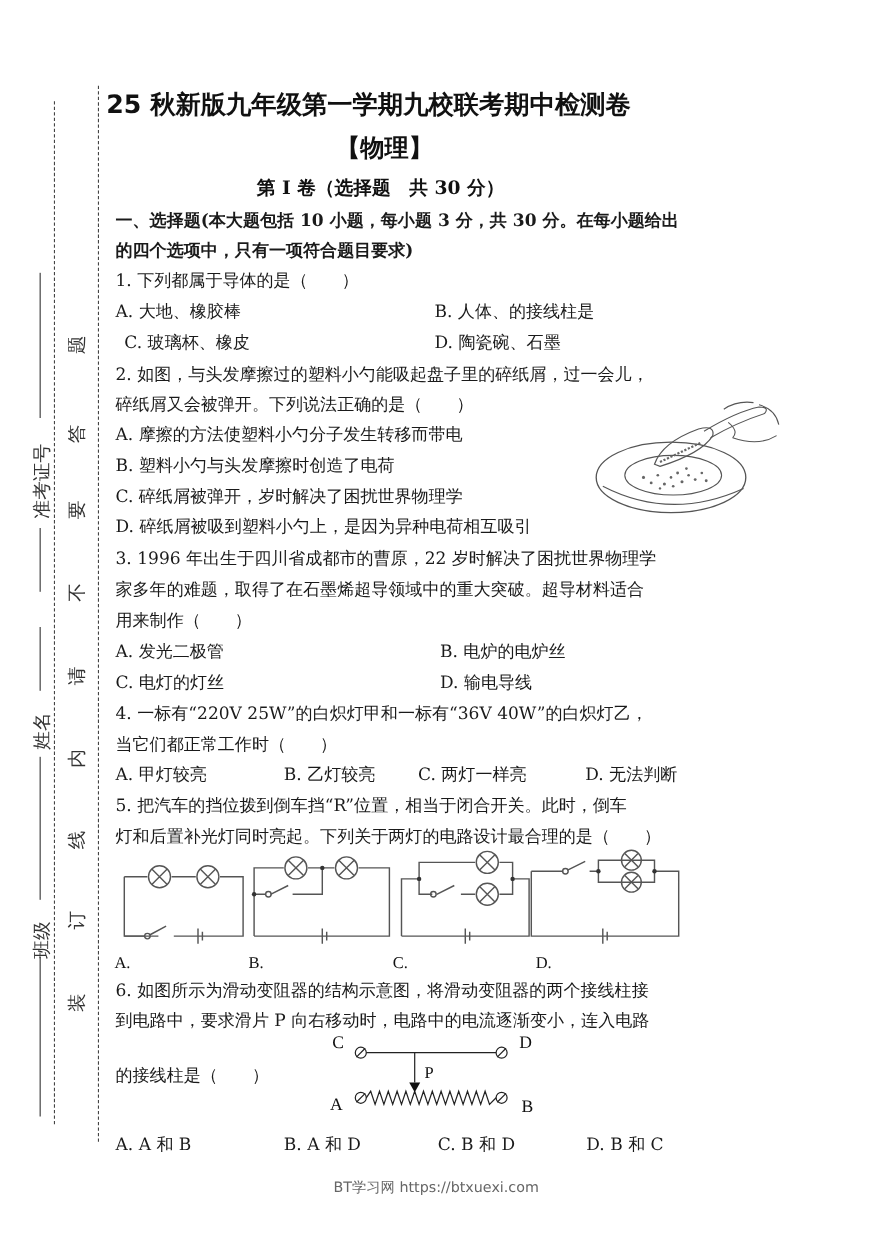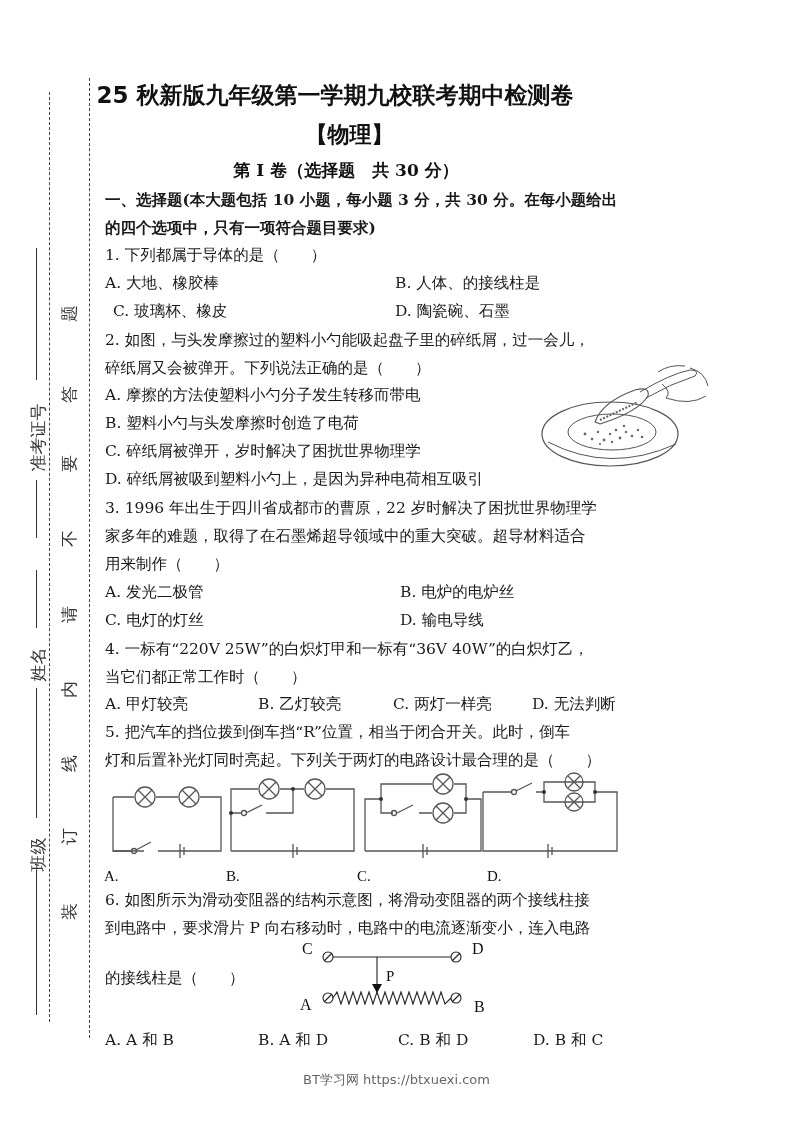--- a/index.html
+++ b/index.html
@@ -101,21 +101,21 @@
 <div class="line" style="top:554px;">用来制作（　　）</div>
 <div class="opt" style="left:105px; top:582px;">A. 发光二极管</div>
 <div class="opt" style="left:400px; top:582px;">B. 电炉的电炉丝</div>
 <div class="opt" style="left:105px; top:610px;">C. 电灯的灯丝</div>
 <div class="opt" style="left:400px; top:610px;">D. 输电导线</div>
 
 <div class="line" style="top:639px;">4. 一标有“220V 25W”的白炽灯甲和一标有“36V 40W”的白炽灯乙，</div>
 <div class="line" style="top:667px;">当它们都正常工作时（　　）</div>
 <div class="opt" style="left:105px; top:694px;">A. 甲灯较亮</div>
 <div class="opt" style="left:258px; top:694px;">B. 乙灯较亮</div>
-<div class="opt" style="left:393px; top:694px;">C. 两灯一样亮</div>
+<div class="opt" style="left:380px; top:694px;">C. 两灯一样亮</div>
 <div class="opt" style="left:532px; top:694px;">D. 无法判断</div>
 
 <div class="line" style="top:722px;">5. 把汽车的挡位拨到倒车挡“R”位置，相当于闭合开关。此时，倒车</div>
 <div class="line" style="top:750px;">灯和后置补光灯同时亮起。下列关于两灯的电路设计最合理的是（　　）</div>
 
 <svg style="left:100px; top:770px;" width="600" height="95" viewBox="0 0 600 95">
   <g fill="none" stroke="#555" stroke-width="1.3">
 
     <path d="M13 27 L34 27 M56 27 L78 27 M100 27 L121 27 L121 81 L58 81 M44 81 L13 81 L13 27"></path>
     <circle cx="45" cy="27" r="10"></circle>

